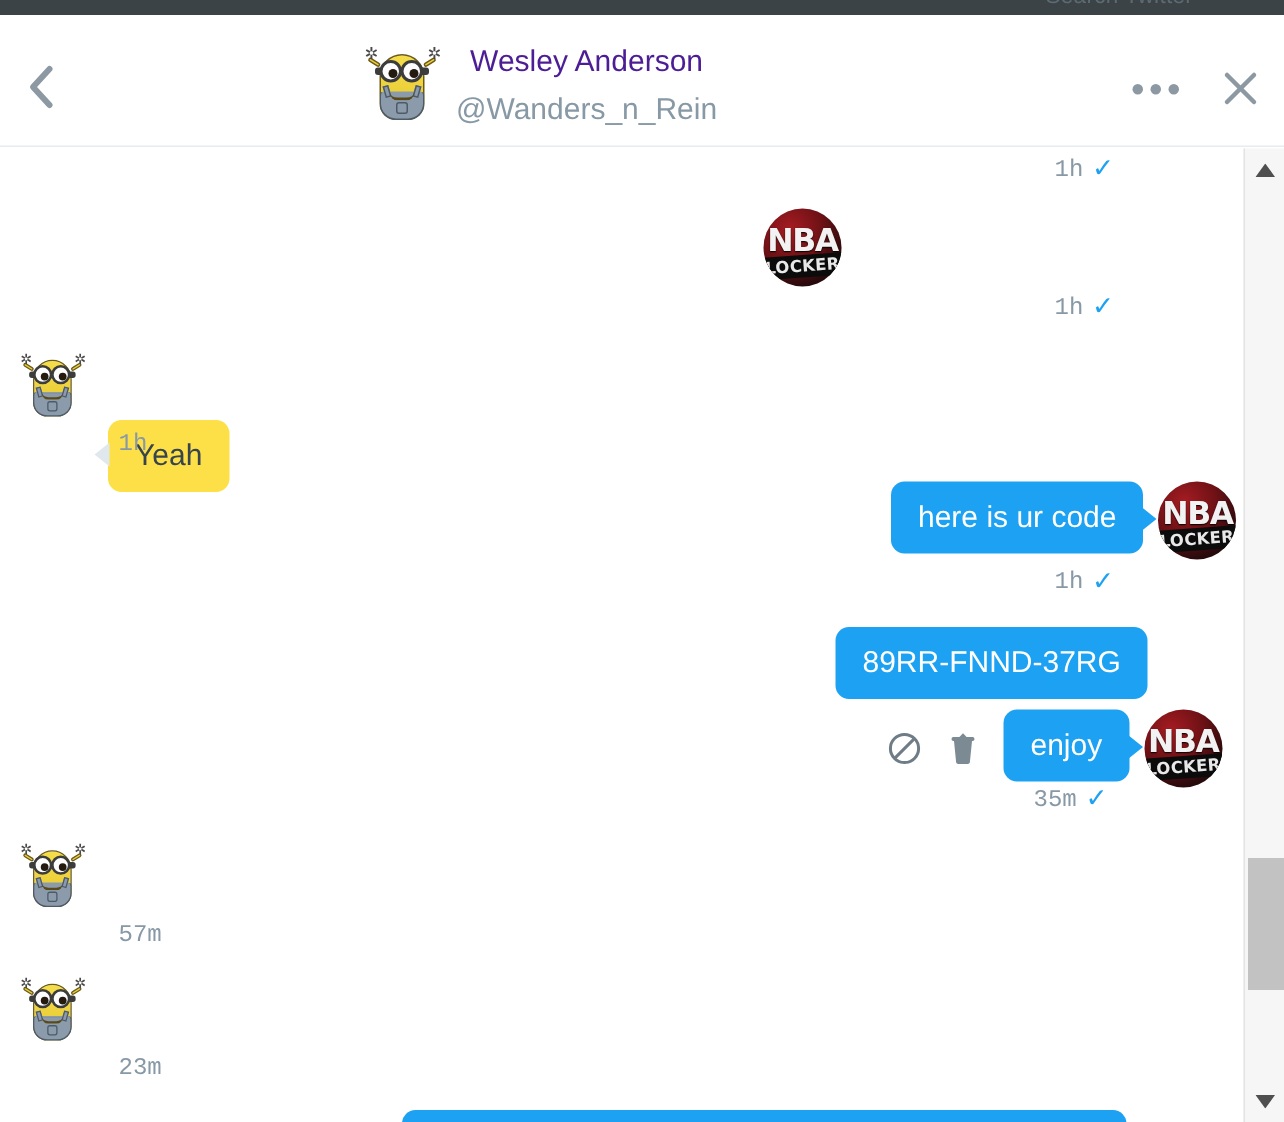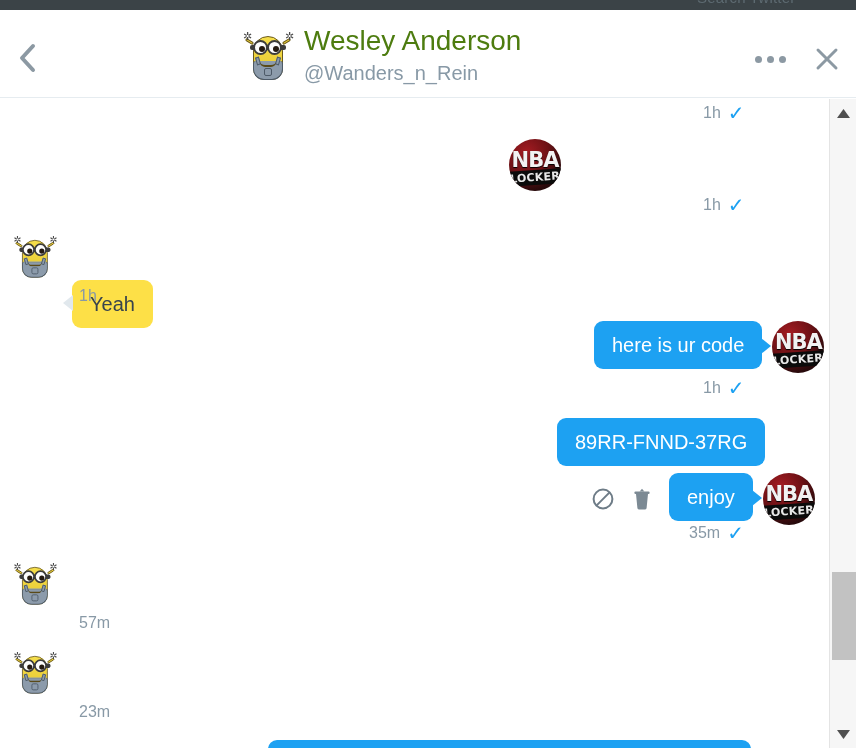--- a/index.html
+++ b/index.html
@@ -151,22 +151,22 @@
     width: 7px; height: 8px;
     color: #4a4a4a;
     font-size: 11px;
     line-height: 8px;
   }
   .minion .handL { left: -3px; }
   .minion .handR { left: 39px; }
 
   .header-names { display: flex; flex-direction: column; }
   .hdr-name {
-    font-size: 28px;
-    color: #4d7c0f;
+    font-size: 20px;
+    color: #4c1d95;
     line-height: 34px;
     font-weight: 400;
     text-align: center;
   }
   .hdr-handle {
     font-size: 20px;
     color: #8899a6;
     line-height: 30px;
     font-weight: 400;
   }
@@ -199,23 +199,24 @@
     background: #ffffff;
     overflow: hidden;
   }
 
   .row { position: absolute; }
 
   .meta {
     font-size: 16px;
     color: #8899a6;
     display: flex;
-    align-items: center;
+    align-items: flex-end;
     gap: 7px;
     white-space: nowrap;
+    font-family: Liberation Mono, monospace;
   }
   .tick { color: #1da1f2; font-size: 20px; line-height: 16px; }
 
   
   .bubble {
     position: relative;
     display: inline-block;
     max-width: 560px;
     padding: 12px 18px;
     border-radius: 9px;

